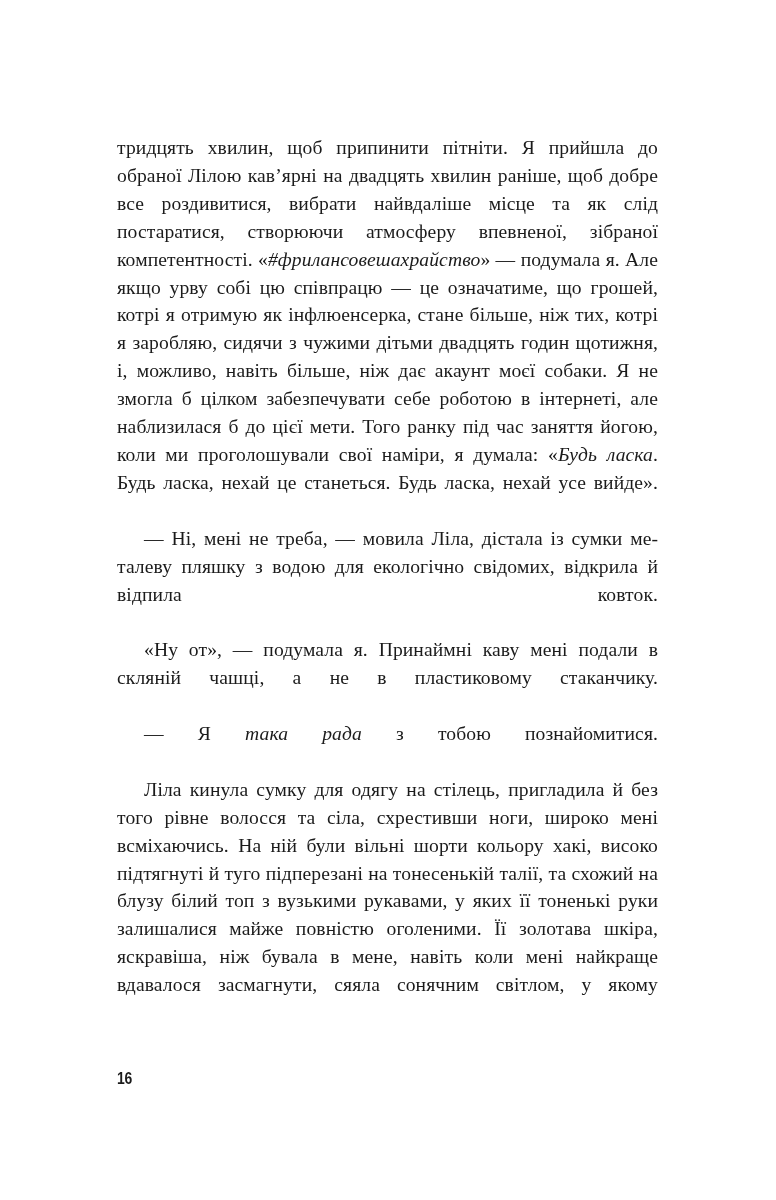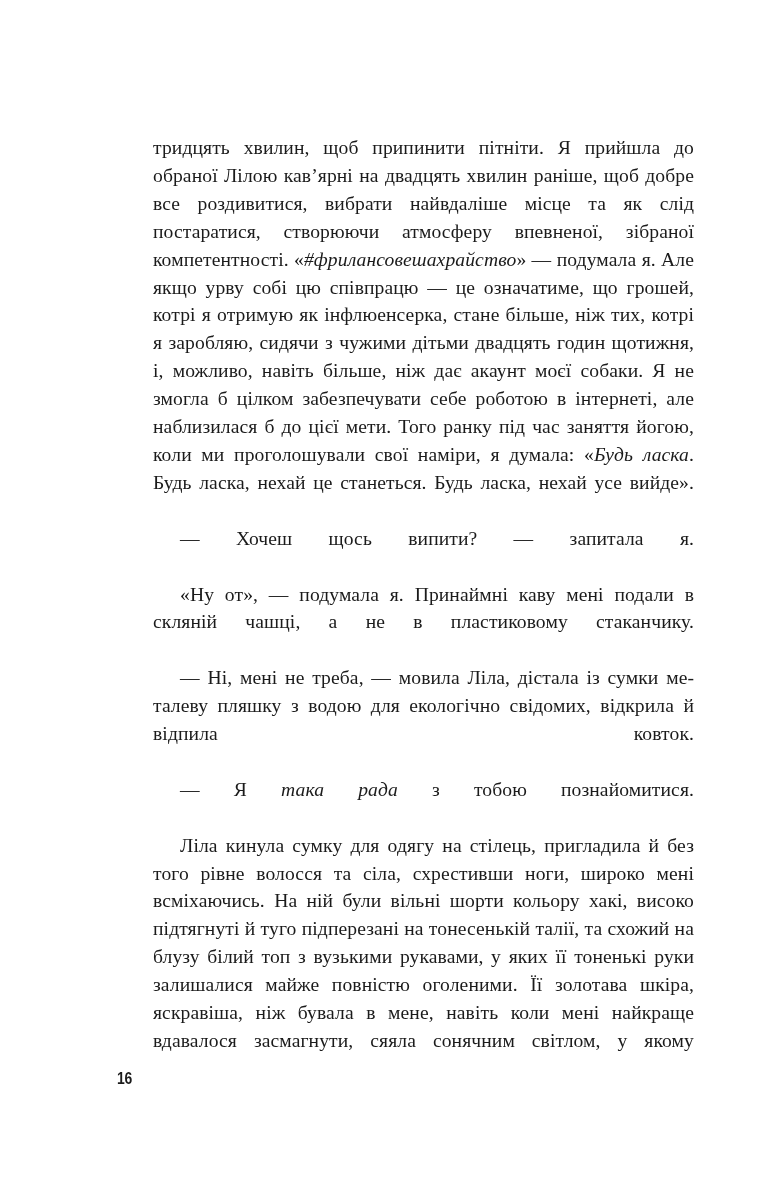--- a/index.html
+++ b/index.html
@@ -21,21 +21,20 @@
     background: #ffffff;
     overflow: hidden;
     box-sizing: border-box;
   }
 
   .text-block {
     position: absolute;
     left: 117px;
     top: 134px;
     width: 541px;
-    margin-left: 36px;
   }
 
   .para {
     margin: 0;
     font-size: 19.6px;
     line-height: 27.9px;
     text-align: justify;
     text-justify: inter-word;
     letter-spacing: 0.005em;
     word-spacing: 0.005em;
@@ -74,22 +73,21 @@
     width: 100%;
   }
 </style>
 </head>
 <body style="color: rgb(27, 27, 27);">
 
 <div class="page" style="width: 776px; height: 1200px; background: rgb(255, 255, 255);">
 
   <div class="text-block">
     <p class="para cont">тридцять хвилин, щоб припинити пітніти. Я прийшла до обраної Лілою кав’ярні на двадцять хвилин раніше, щоб добре все роздивитися, вибрати найвдаліше місце та як слід постаратися, створюючи атмосферу впевненої, зібраної компетентності. «<em class="ital">#фрилансовешахрайство</em>» — подумала я. Але якщо урву собі цю співпрацю — це означатиме, що грошей, котрі я отримую як інфлюенсерка, стане більше, ніж тих, котрі я заробляю, сидячи з чужими дітьми двадцять годин щотижня, і, можливо, навіть більше, ніж дає акаунт моєї собаки. Я не змогла б цілком забезпечувати себе роботою в інтернеті, але наблизилася б до цієї мети. Того ранку під час заняття йогою, коли ми проголошували свої наміри, я думала: «<em class="ital">Будь ласка</em>. Будь ласка, нехай це станеться. Будь ласка, нехай усе вийде».</p>
-    <p class="para indent">— Хочеш щось випити? — запитала я.</p>
+    <p class="para indent">— Ні, мені не треба, — мовила Ліла, дістала із сумки ме­талеву пляшку з водою для екологічно свідомих, відкрила й відпила ковток.</p>
     <p class="para indent">«Ну от», — подумала я. Принаймні каву мені подали в скляній чашці, а не в пластиковому стаканчику.</p>
-    <p class="para indent">— Ні, мені не треба, — мовила Ліла, дістала із сумки ме­талеву пляшку з водою для екологічно свідомих, відкрила й відпила ковток.</p>
     <p class="para indent">— Я <em class="ital">така рада</em> з тобою познайомитися.</p>
     <p class="para indent">Ліла кинула сумку для одягу на стілець, пригладила й без того рівне волосся та сіла, схрестивши ноги, широко мені всміхаючись. На ній були вільні шорти кольору хакі, високо підтягнуті й туго підперезані на тонесенькій талії, та схожий на блузу білий топ з вузькими рукавами, у яких її тоненькі руки залишалися майже повністю оголеними. Її золотава шкіра, яскравіша, ніж бувала в мене, навіть коли мені най­краще вдавалося засмагнути, сяяла сонячним світлом, у якому</p>
   </div>
 
   <div class="folio">16</div>
 
 </div>
 
 </body></html>

